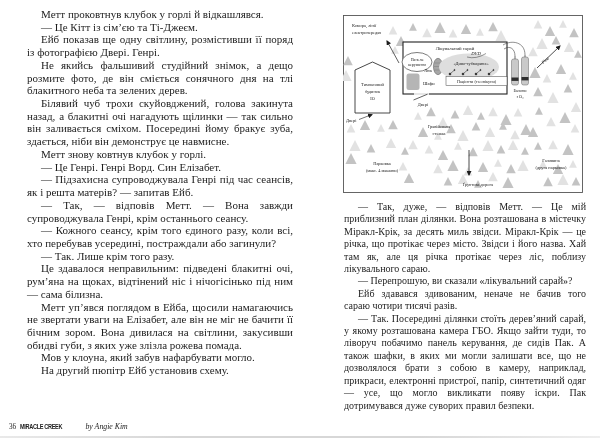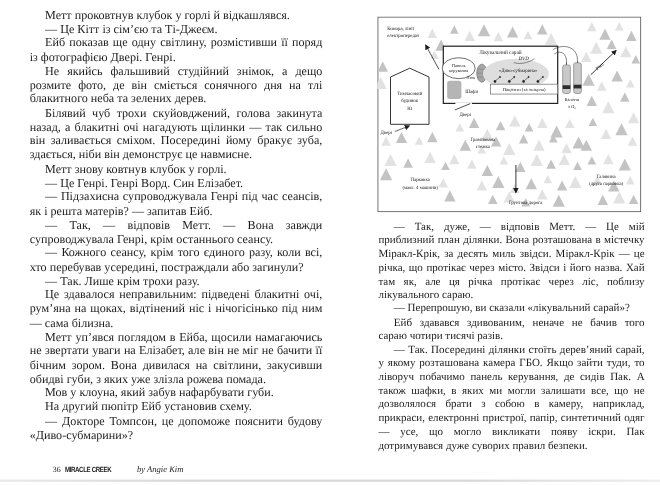--- a/index.html
+++ b/index.html
@@ -16,21 +16,21 @@
     font-size:11px;line-height:12.72px;
   }
   .right-col{
     position:absolute;left:344px;top:201px;width:242px;
     font-size:10px;line-height:12.4px;
   }
   .footer{
     position:absolute;left:9px;top:422px;font-size:7.6px;color:#222;
     white-space:nowrap;
   }
-  .footer .pageno{font-size:7.2px;letter-spacing:0;margin-left:39px;}
+  .footer .pageno{font-size:7.2px;letter-spacing:0;}
   .footer .booktitle{
     font-family:"Liberation Sans",sans-serif;font-weight:700;
     font-size:6.8px;letter-spacing:-0.4px;display:inline-block;
     transform:scaleX(.82);transform-origin:left center;margin-left:2px;margin-right:-6px;
   }
   .footer .byline{font-style:italic;font-size:7.8px;margin-left:18px;}
   .diagram{
     position:absolute;left:343px;top:15px;width:240px;height:178px;
   }
   .page-edge{
@@ -46,26 +46,25 @@
     <p>Метт проковтнув клубок у горлі й відкашлявся.</p>
     <p>— Це Кітт із сім’єю та Ті-Джеєм.</p>
     <p>Ейб показав ще одну світлину, розмістивши її поряд із фотографією Двері. Генрі.</p>
     <p>Не якийсь фальшивий студійний знімок, а дещо розмите фото, де він сміється сонячного дня на тлі блакитного неба та зелених дерев.</p>
     <p>Білявий чуб трохи скуйовджений, голова закинута назад, а блакитні очі нагадують щілинки — так сильно він заливається сміхом. Посередині йому бракує зуба, здається, ніби він демонструє це навмисне.</p>
     <p>Метт знову ковтнув клубок у горлі.</p>
     <p>— Це Генрі. Генрі Ворд. Син Елізабет.</p>
     <p>— Підзахисна супроводжувала Генрі під час сеансів, як і решта матерів? — запитав Ейб.</p>
     <p>— Так, — відповів Метт. — Вона завжди супроводжувала Генрі, крім останнього сеансу.</p>
     <p>— Кожного сеансу, крім того єдиного разу, коли всі, хто перебував усередині, постраждали або загинули?</p>
-    <p>— Так. Лише крім трохи разу.</p>
+    <p>— Так. Лише крім того разу.</p>
     <p>Це здавалося неправильним: підведені блакитні очі, рум’яна на щоках, відтінений ніс і нічогісінько під ним — сама білизна.</p>
     <p>Метт уп’явся поглядом в Ейба, щосили намагаючись не звертати уваги на Елізабет, але він не міг не бачити її бічним зором. Вона дивилася на світлини, закусивши обидві губи, з яких уже злізла рожева помада.</p>
-    <p>Мов у клоуна, який забув нафарбувати губи.</p>
+    <p>Мов у клоуна, який забув нафарбувати могло.</p>
     <p>На другий пюпітр Ейб установив схему.</p>
-    <p>— Докторе Томпсон, це допоможе пояснити будову «Диво-субмарини»?</p>
   </div>
 
 <div class="footer">
   <span class="pageno">36</span>
   <span class="booktitle">MIRACLE CREEK</span>
   <span class="byline">by Angie Kim</span>
 </div>
 
 <div class="page-col right-col">
     <p>— Так, дуже, — відповів Метт. — Це мій приблизний план ділянки. Вона розташована в містечку Міракл-Крік, за десять миль звідси. Міракл-Крік — це річка, що протікає через місто. Звідси і його назва. Хай там як, але ця річка протікає через ліс, поблизу лікувального сараю.</p>

